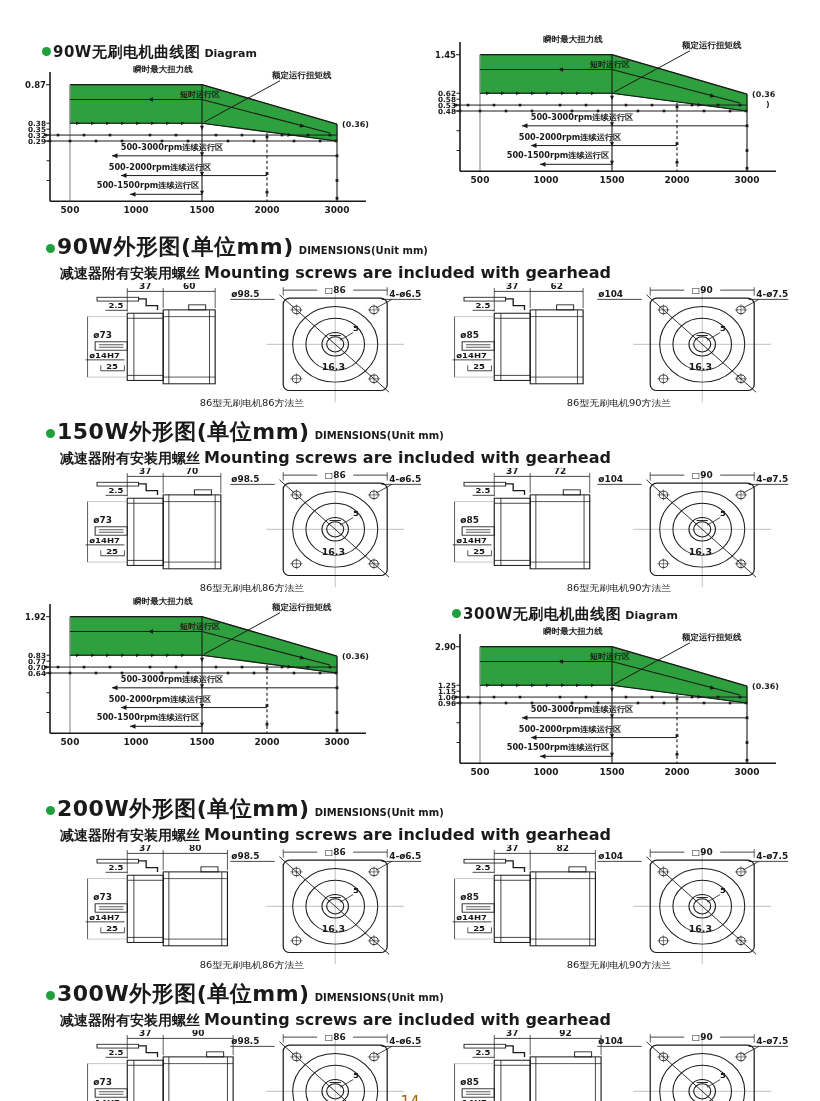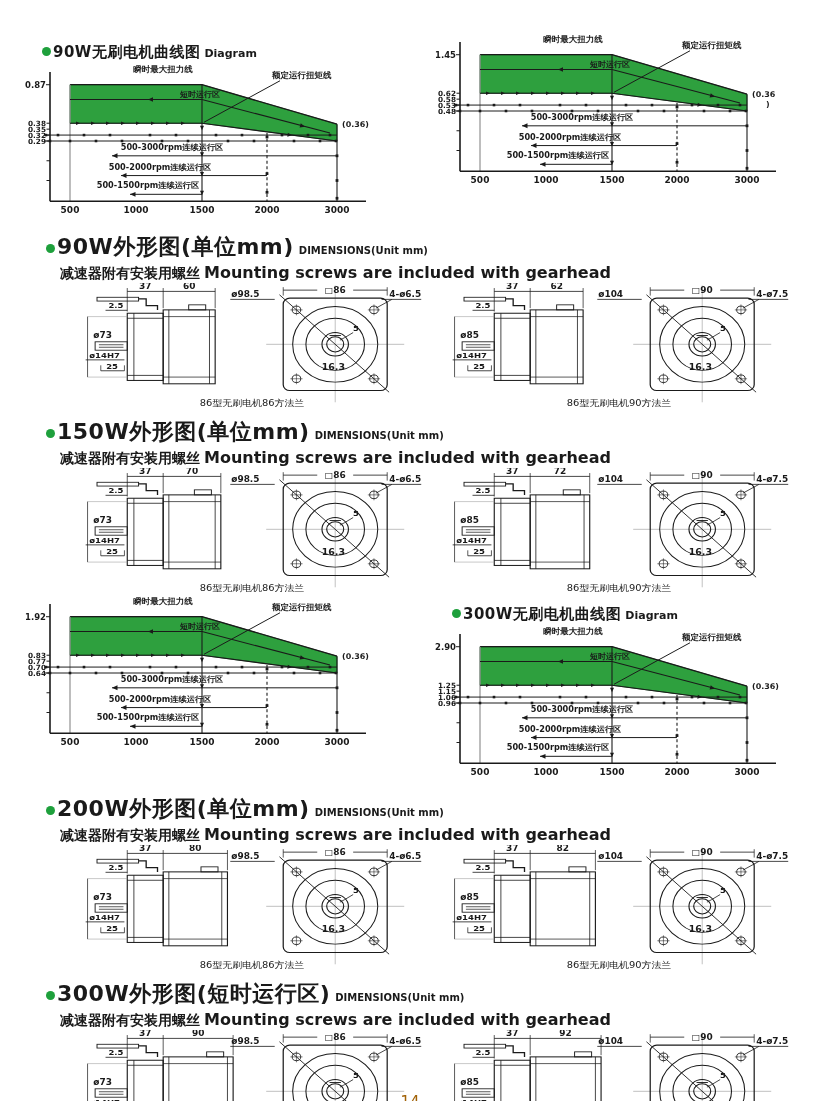--- a/index.html
+++ b/index.html
@@ -847,21 +847,21 @@
           <text x="292" y="57" font-size="9" text-anchor="middle" font-weight="700" fill="#1a1a1a">5</text>
           <polyline points="289,59 280,65 275,68" fill="none" stroke="#1a1a1a" stroke-width="0.9"></polyline>
           <text x="268" y="103" font-size="10" text-anchor="middle" font-weight="700" fill="#1a1a1a">16.3</text>
           <text x="182" y="147" font-size="10.5" text-anchor="middle" font-weight="400" fill="#1a1a1a" font-family="&quot;DejaVu Serif&quot;,serif">86型无刷电机90方法兰</text>
         </svg>
     </div>
   </div>
 
   <div>
     <div class="dim-head">
-      <div class="t1"><span class="bullet"></span><span class="cn">300W外形图(短时运行区)</span><span class="en">DIMENSIONS(Unit mm)</span></div>
+      <div class="t1"><span class="bullet"></span><span class="cn">300W外形图(单位mm)</span><span class="en">DIMENSIONS(Unit mm)</span></div>
       <div class="t2"><span class="cn">减速器附有安装用螺丝</span><span class="en">Mounting screws are included with gearhead</span></div>
     </div>
     <div class="dim-row">
       <svg id="dims-3-left" width="345" height="126" viewBox="0 0 365 150" preserveAspectRatio="none">
           <rect x="16" y="70" width="34" height="10" fill="none" stroke="#1a1a1a" stroke-width="1"></rect>
           <line x1="20" y1="73.5" x2="46" y2="73.5" stroke="#1a1a1a" stroke-width="0.8"></line>
           <line x1="20" y1="76.5" x2="46" y2="76.5" stroke="#1a1a1a" stroke-width="0.8"></line>
           <rect x="50" y="36" width="38" height="80" fill="none" stroke="#1a1a1a" stroke-width="1.2"></rect>
           <line x1="57" y1="36" x2="57" y2="116" stroke="#1a1a1a" stroke-width="0.9"></line>
           <line x1="50" y1="42" x2="88" y2="42" stroke="#1a1a1a" stroke-width="0.9"></line>

